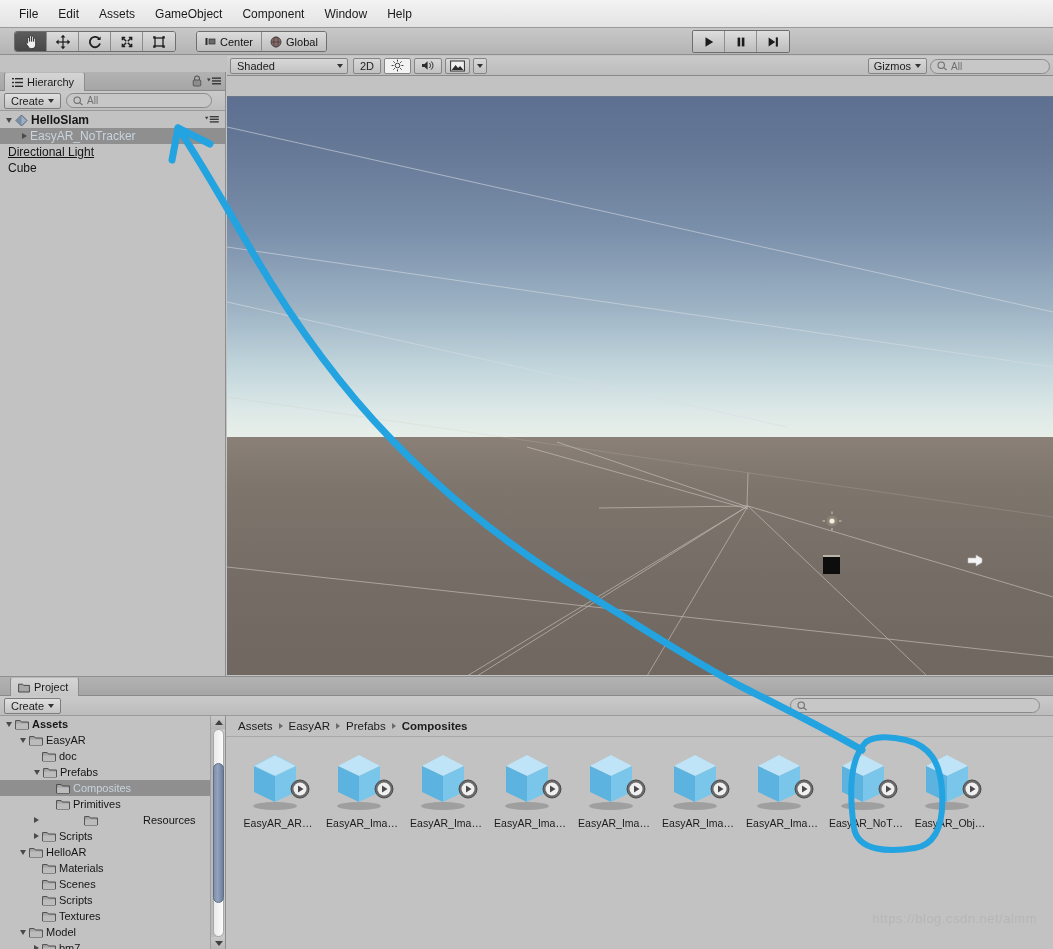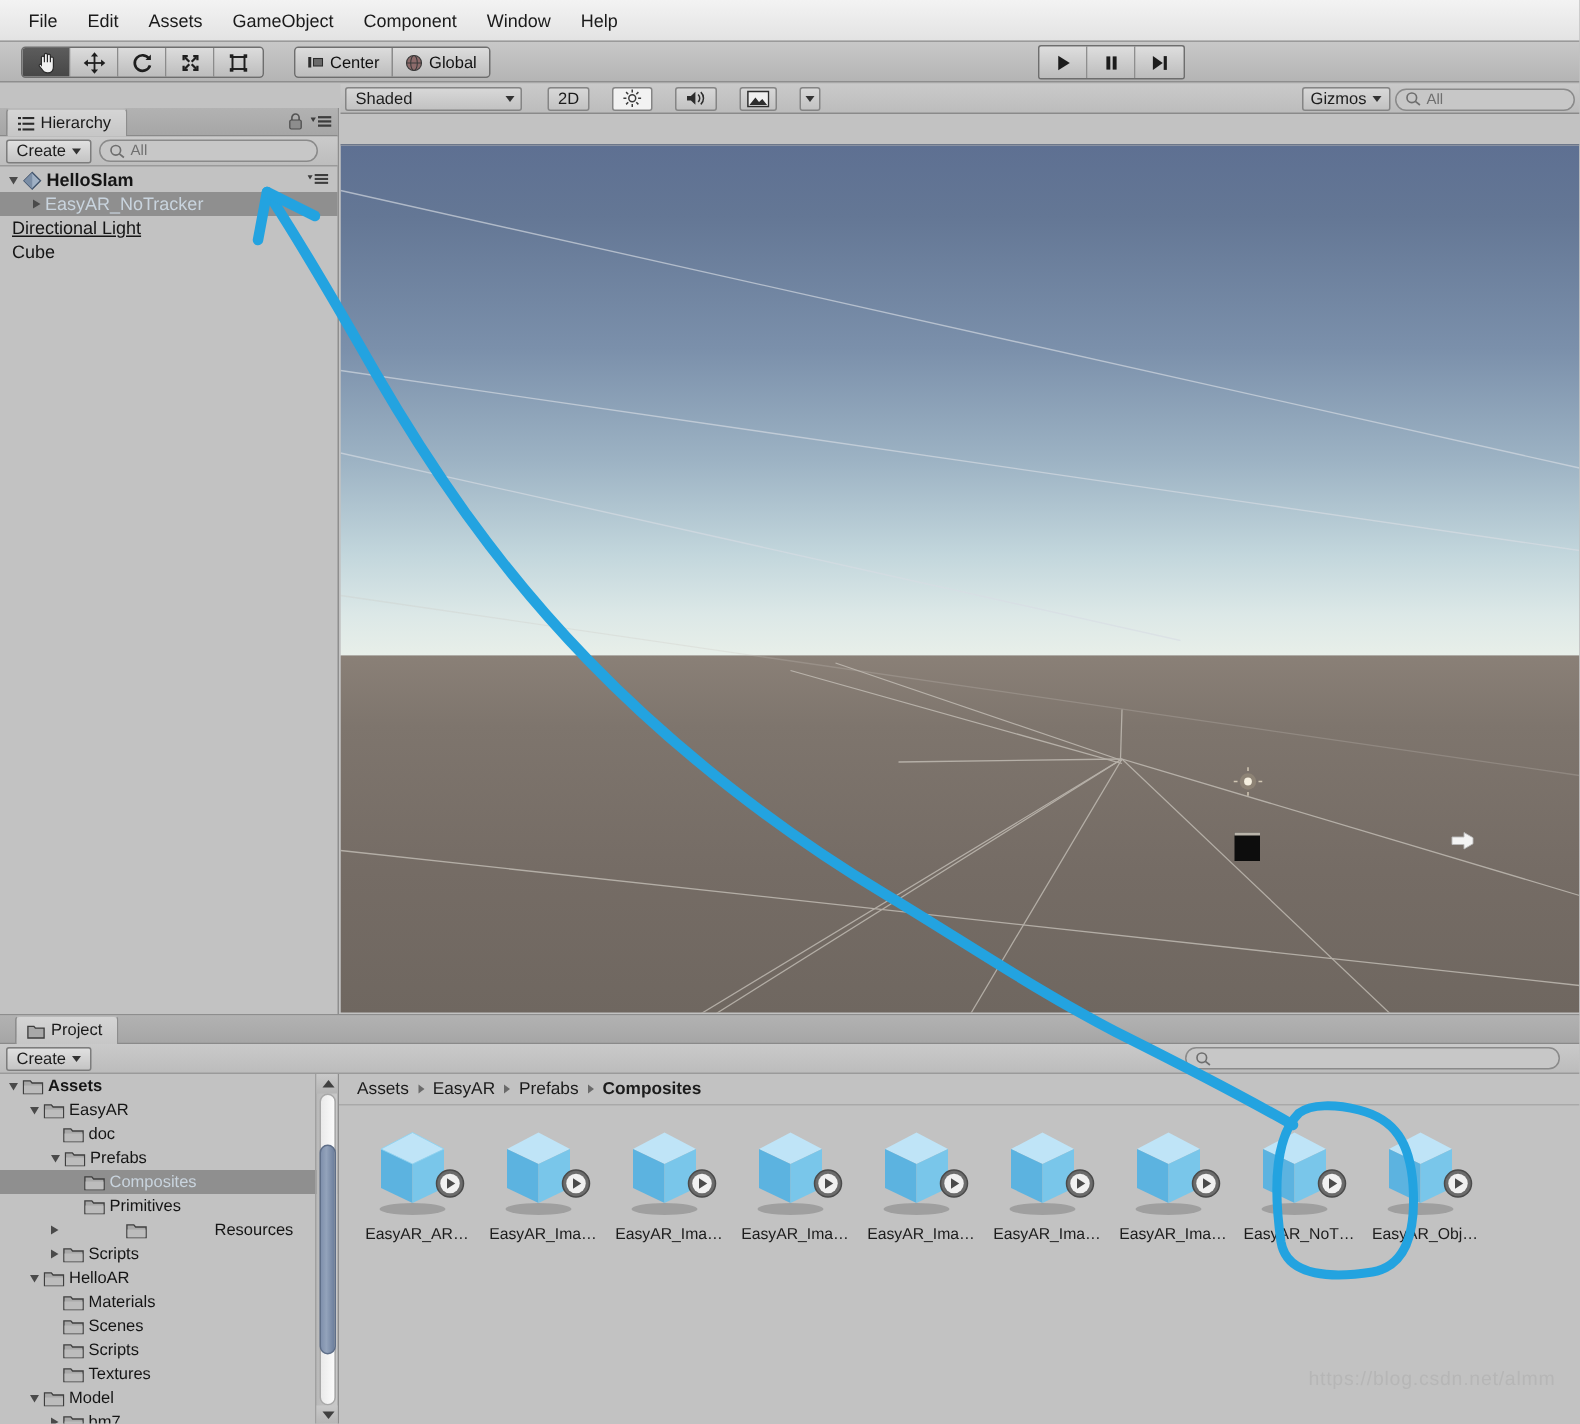--- a/index.html
+++ b/index.html
@@ -131,21 +131,21 @@
     background:#c2c2c2;
   }
   .scene-tabstrip{
     height:19px; position:relative;
     background:linear-gradient(#b2b2b2,#a6a6a6);
     border-bottom:1px solid #8a8a8a;
   }
   .scene-toolbar{
     height:20px; background:linear-gradient(#cacaca,#bcbcbc);
     border-bottom:1px solid #8a8a8a;
-    display:flex; align-items:center; gap:12px; padding:0 3px; position:relative;
+    display:flex; align-items:center; gap:0; padding:0 3px; position:relative;
   }
   .st-dropdown{
     width:118px; height:16px; border:1px solid #858585; border-radius:2px;
     background:linear-gradient(#d8d8d8,#c2c2c2);
     display:flex; align-items:center; justify-content:space-between;
     padding:0 4px 0 6px; font-size:11px; margin-right:5px;
   }
   .st-btn{
     height:16px; min-width:24px; padding:0 6px;
     border:1px solid #858585; border-radius:2px;

